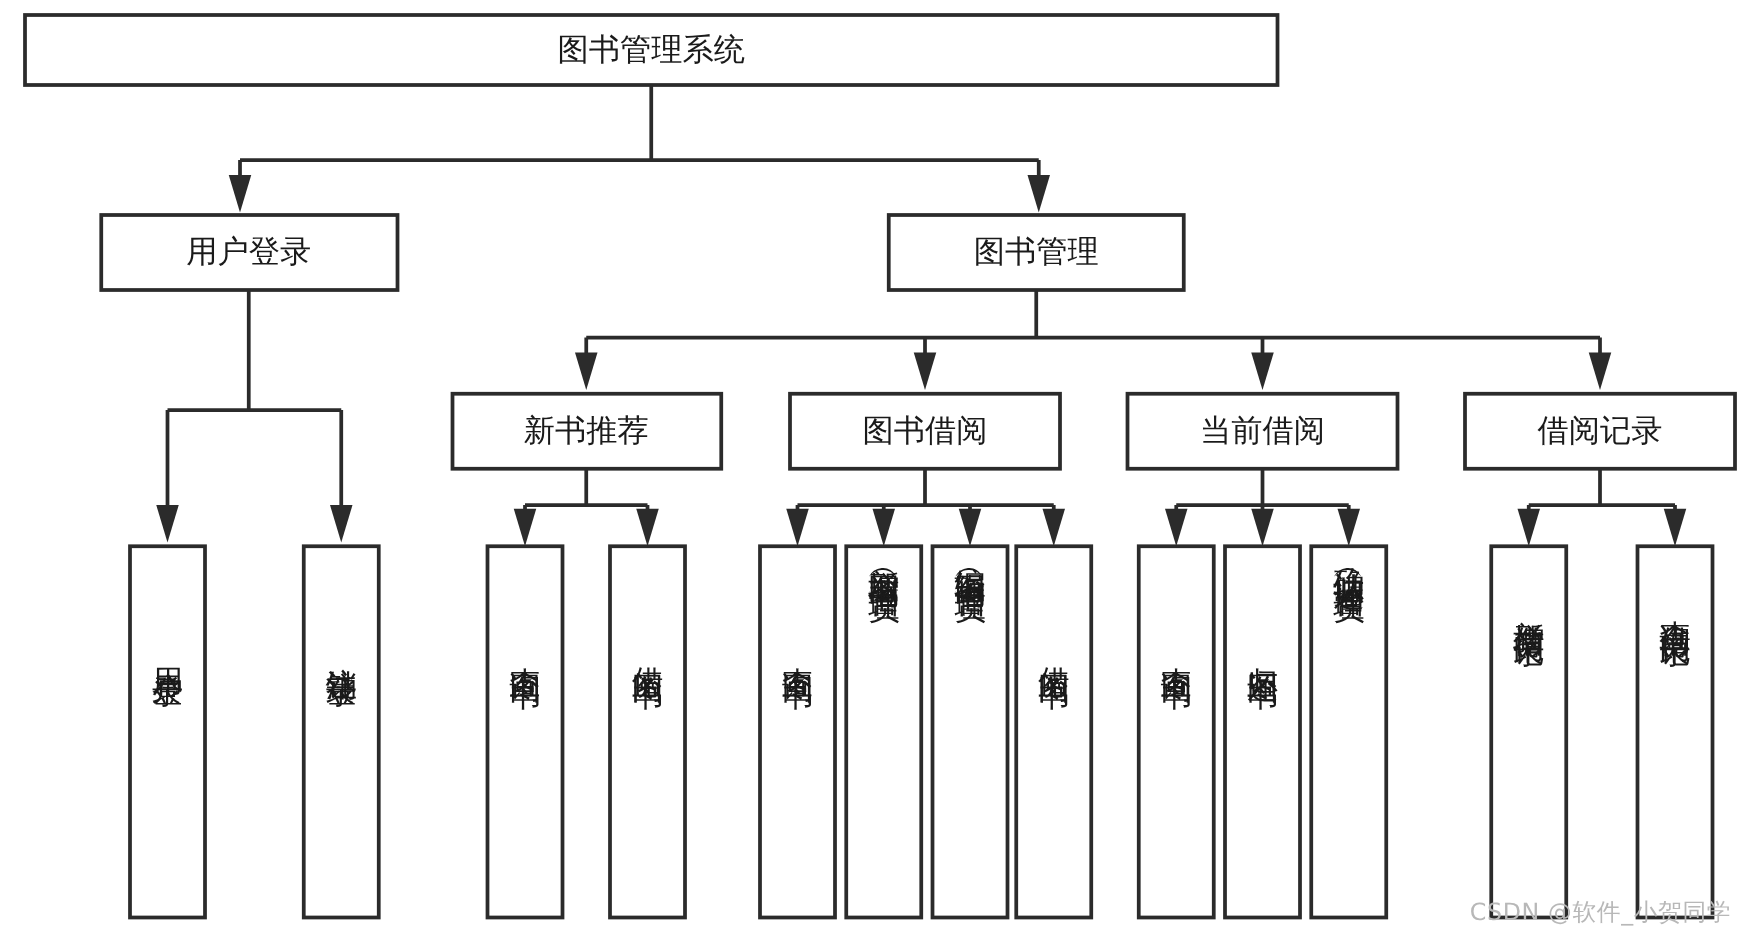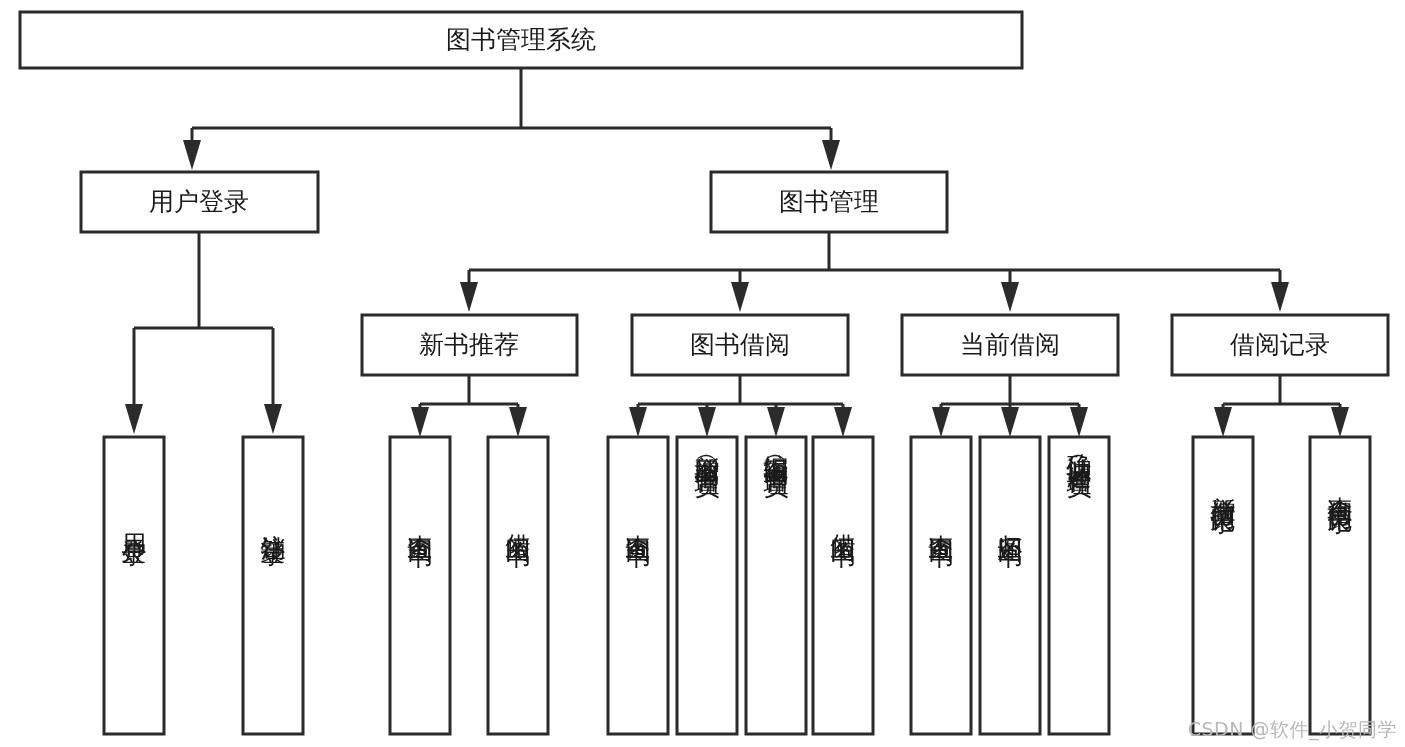--- a/index.html
+++ b/index.html
@@ -52,21 +52,21 @@
     font-family: "DejaVu Sans", "Liberation Sans", sans-serif;
     font-size: 25px;
     fill: #1a1a1a;
     text-anchor: middle;
     writing-mode: vertical-rl;
     glyph-orientation-vertical: 0;
     letter-spacing: 3px;
   }
   .watermark {
     position: absolute;
-    right: 8px;
+    right: 20px;
     bottom: 4px;
     font-family: "DejaVu Sans", "Liberation Sans", sans-serif;
     font-size: 19px;
     color: #b8b8b8;
     white-space: nowrap;
     letter-spacing: 0.5px;
     pointer-events: none;
   }
 </style>
 </head>

